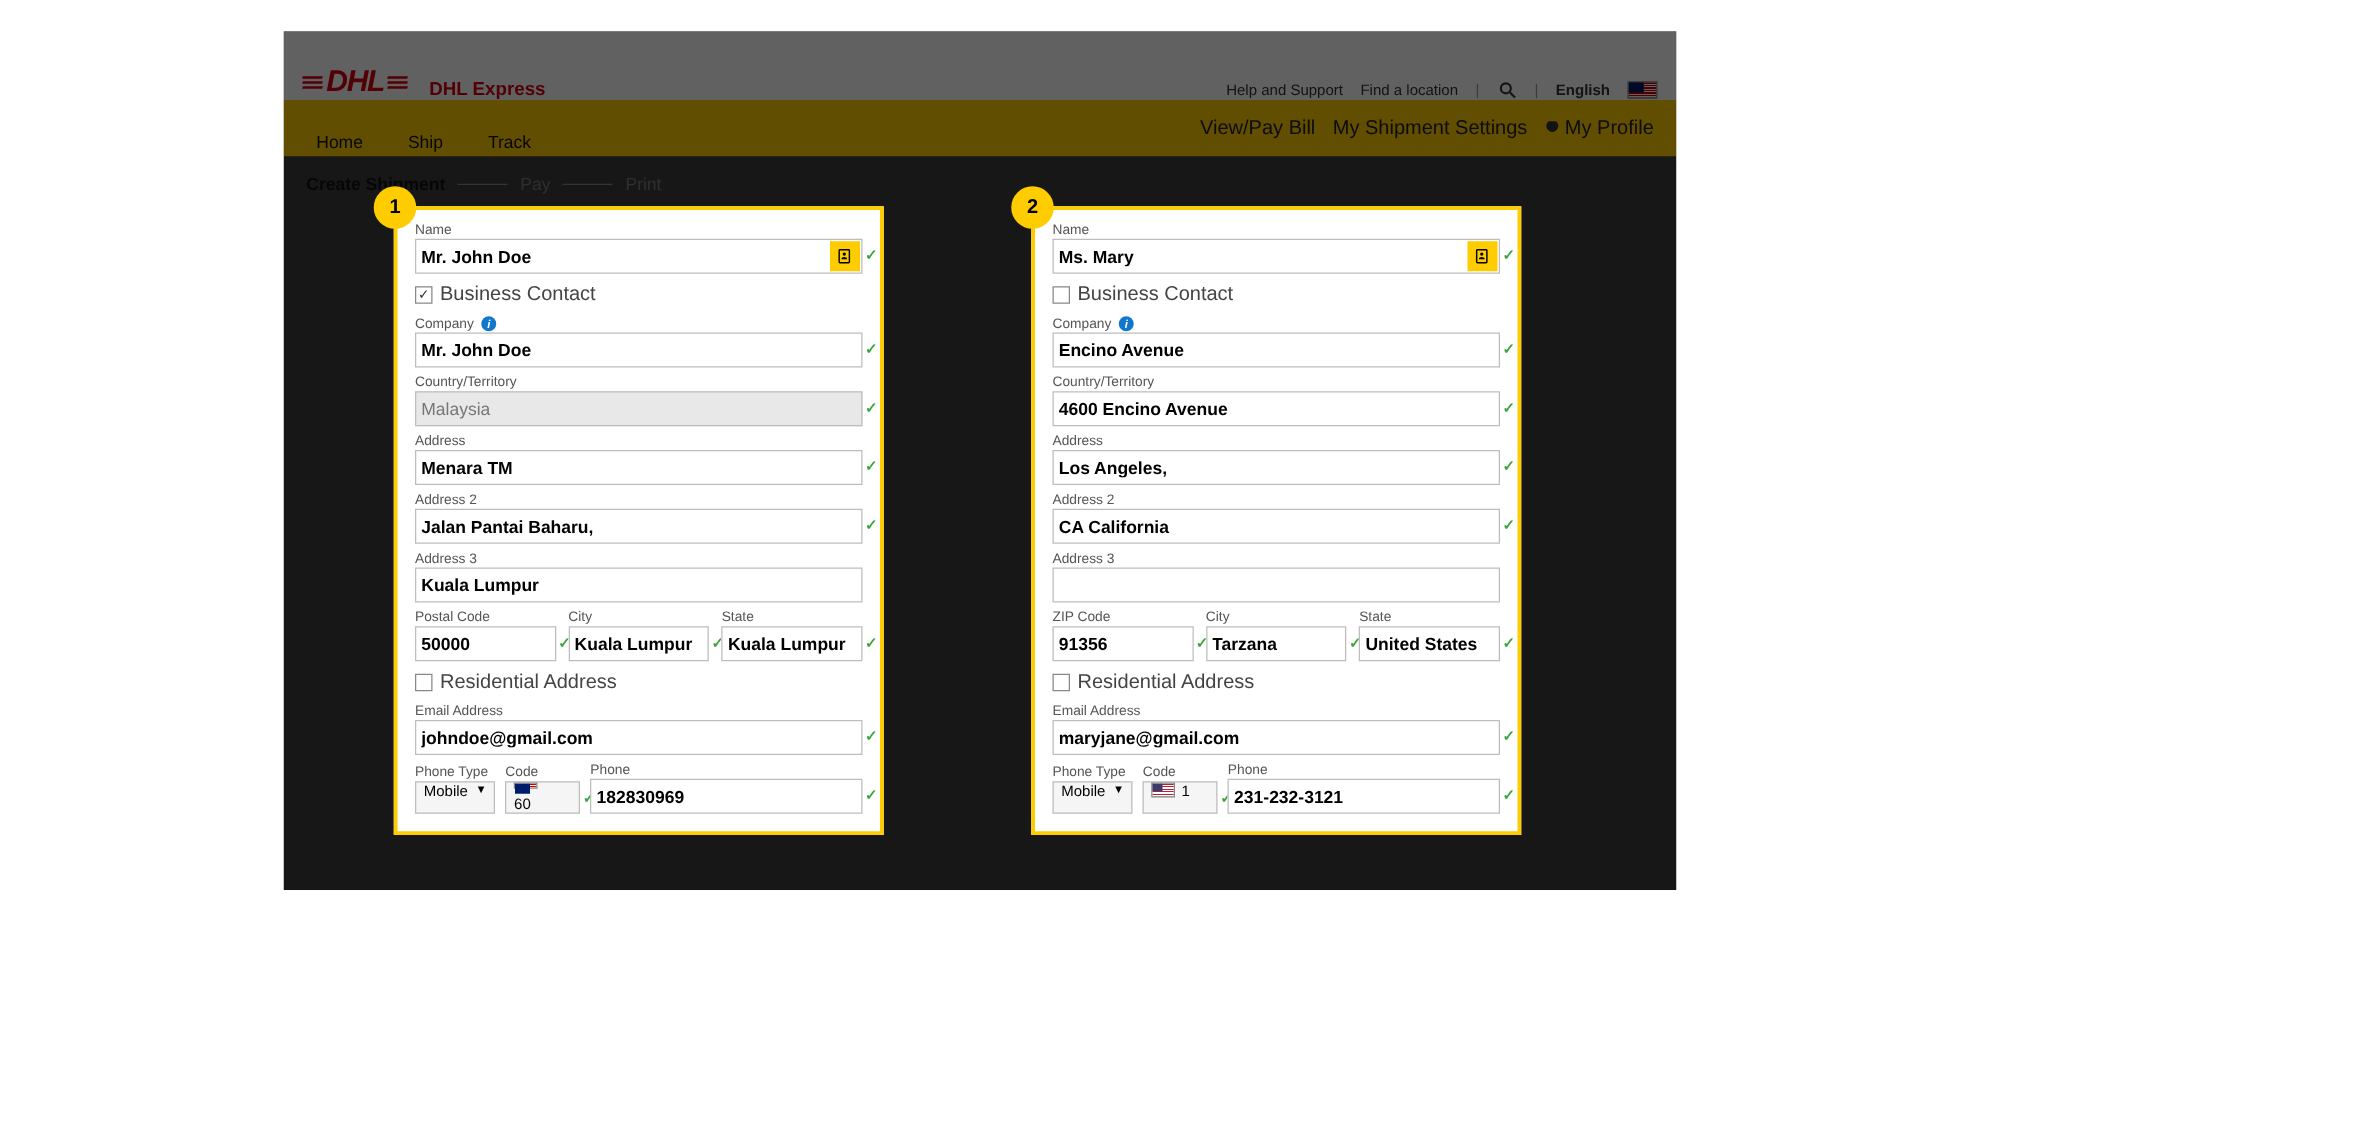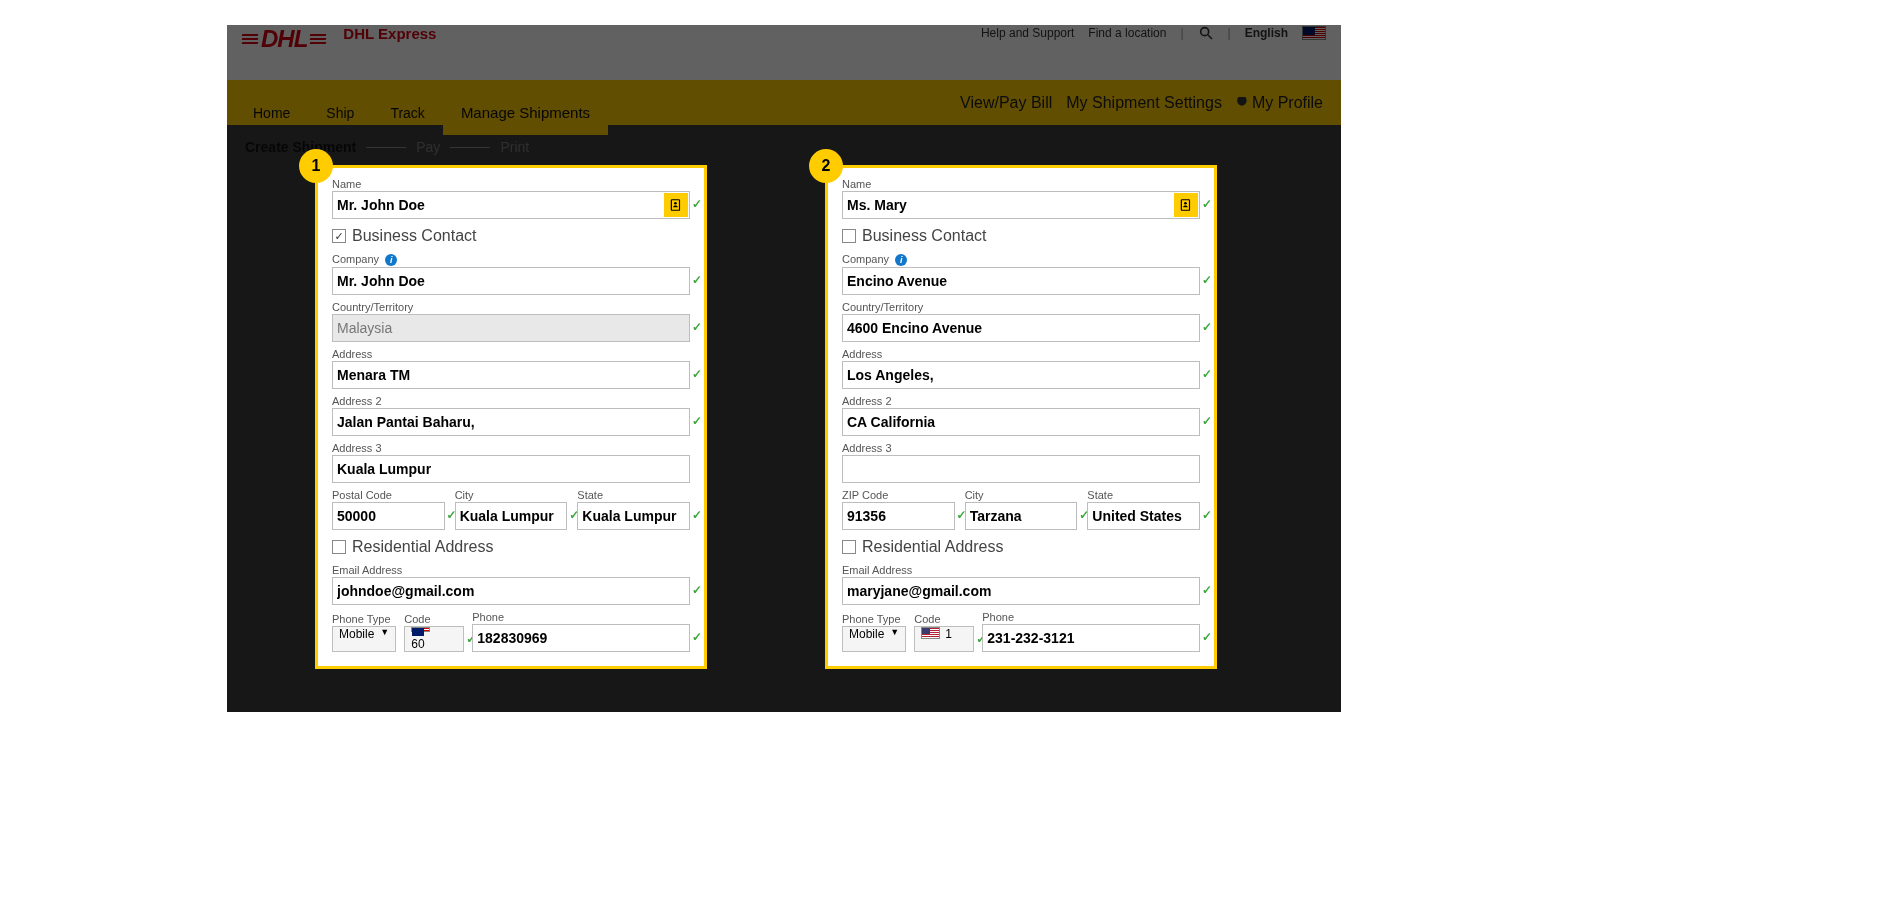--- a/index.html
+++ b/index.html
@@ -29,21 +29,21 @@
     position: absolute;
     left: 0; top: 0; width: 100%; height: 100%;
     background: rgba(0,0,0,0.62);
     z-index: 50;
     pointer-events: none;
   }
   .topbar {
     height: 55px;
     background: #fff;
     display: flex;
-    align-items: flex-start;
+    align-items: flex-end;
     padding: 0 15px;
     position: relative;
   }
   .logo {
     font-style: italic;
     font-weight: 900;
     color: #d40511;
     font-size: 24px;
     letter-spacing: -1px;
     margin-right: 14px;
@@ -261,21 +261,20 @@
         <span class="sep">|</span>
         <span style="font-weight:700">English</span>
         <span class="flag-my"></span>
       </div>
     </div>
 
     <div class="navbar">
       <div class="navitem">Home</div>
       <div class="navitem">Ship</div>
       <div class="navitem">Track</div>
-      <div class="navitem" style="background:#ffcc00;font-size:15px;">Manage Shipments</div>
       <div class="nav-right">
         <a>View/Pay Bill</a>
         <a>My Shipment Settings</a>
         <span style="display:flex;align-items:center;gap:4px;">
           <span class="profile-ico"></span>
           <span>My Profile</span>
         </span>
       </div>
     </div>
 

